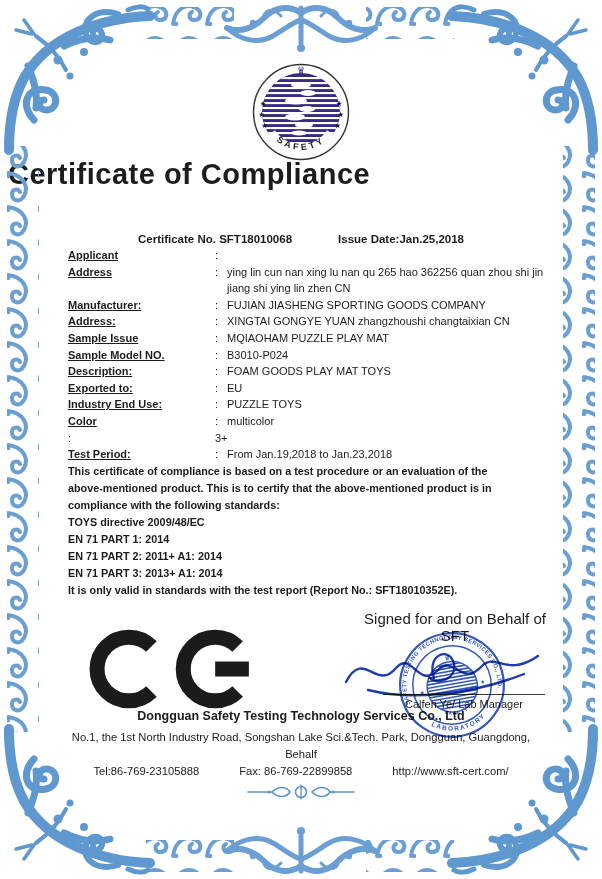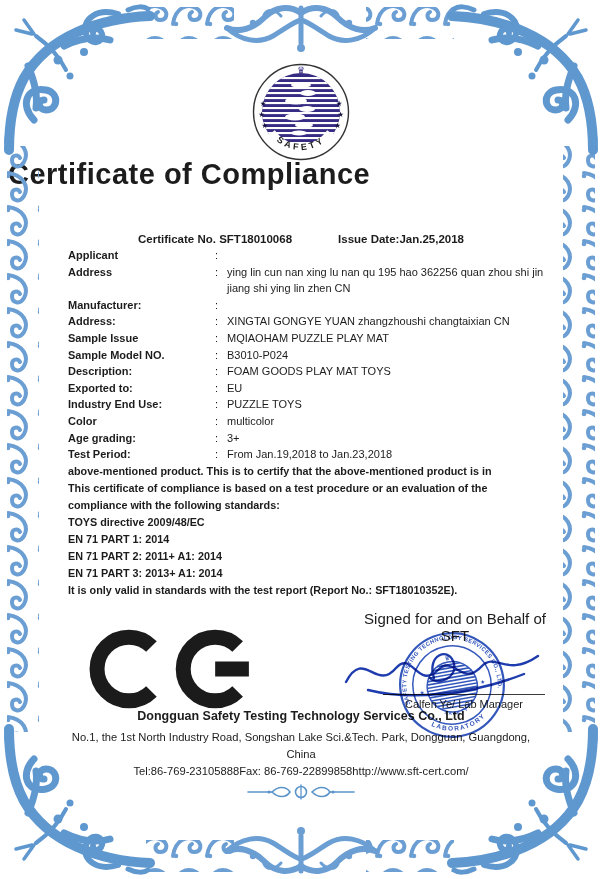--- a/index.html
+++ b/index.html
@@ -5,31 +5,31 @@
   html,body{margin:0;padding:0;background:#e8e8e8;}
   .page{position:relative;width:602px;height:879px;margin:0 auto;background:#ffffff;
         font-family:"Liberation Sans",sans-serif;color:#1c1c1c;overflow:hidden;}
   .abs{position:absolute;}
   svg{display:block;}
   .title{left:0;right:0;top:158px;text-align:left;font-size:29px;font-weight:bold;letter-spacing:.5px;padding-left:8px;}
   .certline{left:0;right:0;top:221px;display:flex;justify-content:center;gap:46px;
             font-size:11.5px;font-weight:bold;margin-top:12px;}
   .fields{left:68px;top:247px;width:476px;font-size:11px;line-height:16.6px;}
   .frow{display:grid;grid-template-columns:147px 12px 1fr;}
-  .flabel{font-weight:bold;}
+  .flabel{font-weight:bold;text-decoration:underline;}
   .statement{left:68px;top:463px;width:480px;font-size:10.8px;font-weight:bold;line-height:17px;}
   .statement div{white-space:nowrap;}
   .signedfor{left:352px;top:610px;width:206px;text-align:center;font-size:15px;}
   .ce{left:84px;top:622px;}
   .sigline{left:383px;top:694px;width:162px;border-top:1.2px solid #3a3a3a;height:0;}
   .signatory{left:384px;top:698px;width:160px;text-align:center;font-size:11px;white-space:nowrap;}
   .company{left:0;right:0;top:709px;text-align:center;font-size:12.5px;font-weight:bold;}
   .addr1{left:0;right:0;top:731px;text-align:center;font-size:11.2px;}
   .addr2{left:0;right:0;top:748px;text-align:center;font-size:11.2px;}
-  .telrow{left:0;right:0;top:765px;display:flex;justify-content:center;font-size:11.2px;}
+  .telrow{left:0;right:0;top:765px;display:flex;justify-content:center;gap:40px;font-size:11.2px;}
   .stamp,.signature{mix-blend-mode:multiply;}
   .stamp{left:396px;top:629px;z-index:5;}
   .signature{left:338px;top:634px;z-index:6;}
   .border-art{left:0;top:0;z-index:3;pointer-events:none;}
   .divider{left:246px;top:783px;}
 </style>
 </head>
 <body>
 
 <div class="page">
@@ -143,25 +143,26 @@
   </div>
 
   <div class="abs fields">
     <div class="frow">
         <span class="flabel">Applicant</span>
         <span>:</span>
       </div>
     <div class="frow">
         <span class="flabel">Address</span>
         <span>:</span>
-        <span>ying lin cun nan xing lu nan qu 195 hao 362256 quan zhou shi jin jiang shi ying lin zhen CN</span>
+        <span>ying lin cun nan xing lu nan qu 265 hao 362256 quan zhou shi jin jiang shi ying lin zhen CN</span>
       </div>
     <div class="frow">
         <span class="flabel">Manufacturer:</span>
         <span>:</span>
+        <span>FUJIAN JIASHENG SPORTING GOODS COMPANY</span>
       </div>
     <div class="frow">
         <span class="flabel">Address:</span>
         <span>:</span>
         <span>XINGTAI GONGYE YUAN zhangzhoushi changtaixian CN</span>
       </div>
     <div class="frow">
         <span class="flabel">Sample Issue</span>
         <span>:</span>
         <span>MQIAOHAM PUZZLE PLAY MAT</span>
@@ -185,34 +186,33 @@
         <span class="flabel">Industry End Use:</span>
         <span>:</span>
         <span>PUZZLE TOYS</span>
       </div>
     <div class="frow">
         <span class="flabel">Color</span>
         <span>:</span>
         <span>multicolor</span>
       </div>
     <div class="frow">
-        <span class="flabel">Age grading:</span>
         <span>:</span>
         <span>3+</span>
       </div>
     <div class="frow">
         <span class="flabel">Test Period:</span>
         <span>:</span>
         <span>From Jan.19,2018 to Jan.23,2018</span>
       </div>
   </div>
 
   <div class="abs statement">
+    <div>This certificate of compliance is based on a test procedure or an evaluation of the</div>
     <div>above-mentioned product. This is to certify that the above-mentioned product is in</div>
-    <div>This certificate of compliance is based on a test procedure or an evaluation of the</div>
     <div>compliance with the following standards:</div>
     <div>TOYS directive 2009/48/EC</div>
     <div>EN 71 PART 1: 2014</div>
     <div>EN 71 PART 2: 2011+ A1: 2014</div>
     <div>EN 71 PART 3: 2013+ A1: 2014</div>
     <div>It is only valid in standards with the test report (Report No.: SFT18010352E).</div>
   </div>
 
   <div class="abs signedfor">Signed for and on Behalf of SFT</div>
 
@@ -222,21 +222,21 @@
       <path d="M164,26 A34,34 0 1 0 164,74"></path>
       <path d="M140,50 H176"></path>
     </g>
   </svg>
 
   <div class="abs sigline"></div>
   <div class="abs signatory">Calfen Ye/ Lab Manager</div>
 
   <div class="abs company">Dongguan Safety Testing Technology Services Co., Ltd</div>
   <div class="abs addr1">No.1, the 1st North Industry Road, Songshan Lake Sci.&amp;Tech. Park, Dongguan, Guangdong,</div>
-  <div class="abs addr2">China</div>
+  <div class="abs addr2">Behalf</div>
   <div class="abs telrow">
     <span>Tel:86-769-23105888</span>
     <span>Fax: 86-769-22899858</span>
     <span>http://www.sft-cert.com/</span>
   </div>
 
   <svg class="abs divider" width="110" height="18" viewBox="0 0 110 18">
     <g stroke="#5b94cb" fill="none" stroke-linecap="round" stroke-width="1.6">
       <path d="M2,9 H26"></path>
         <path d="M84,9 H108"></path>

